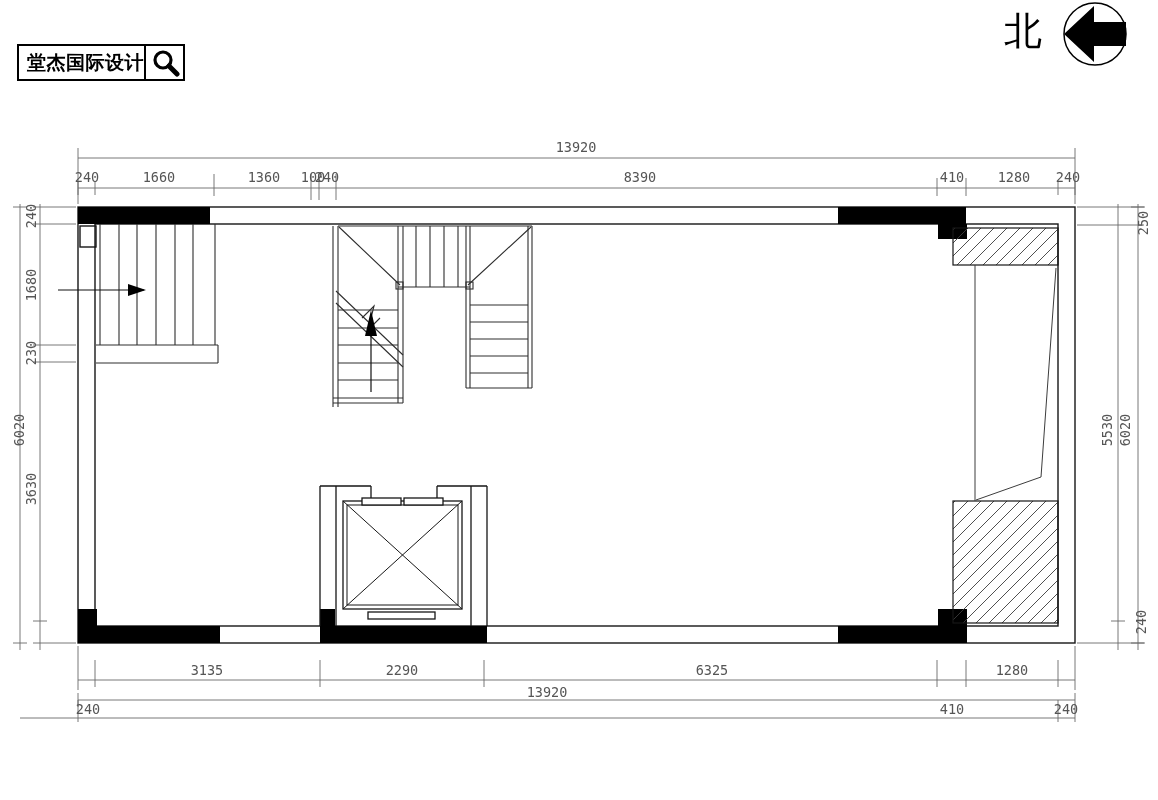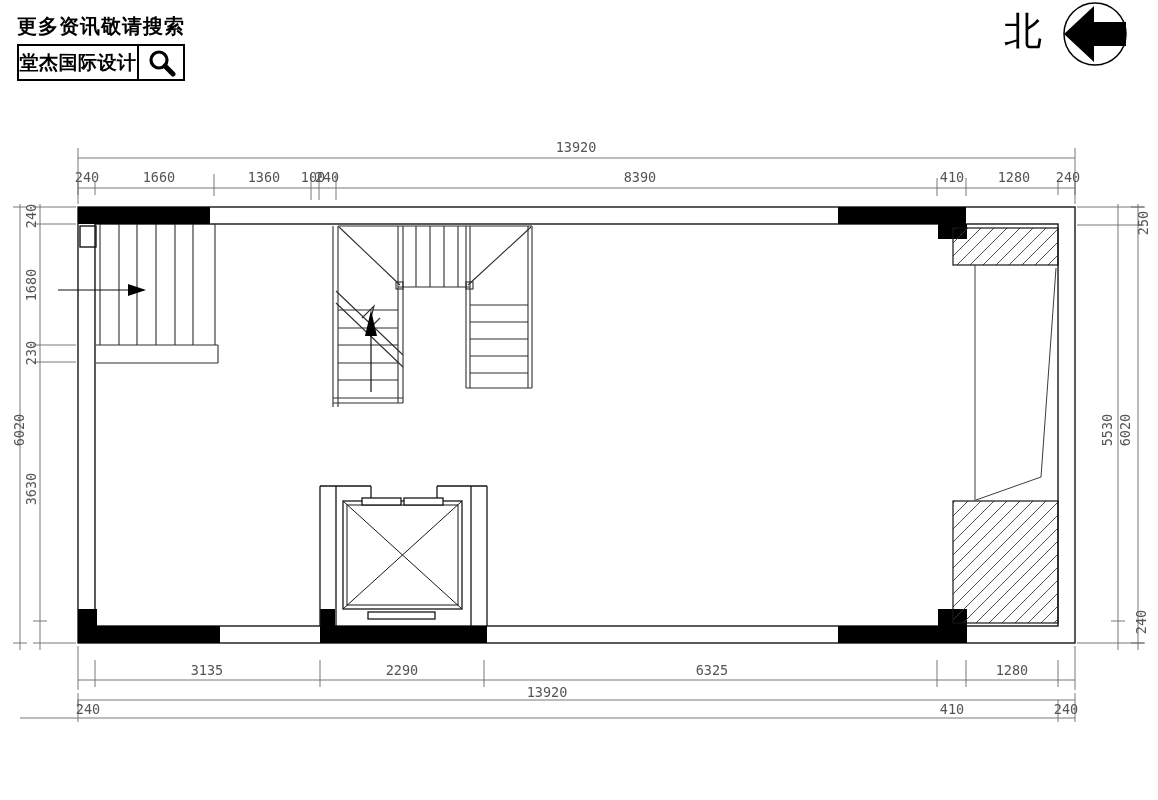--- a/index.html
+++ b/index.html
@@ -2,21 +2,21 @@
 <html><head>
 <meta charset="utf-8">
 <style>
   html,body{margin:0;padding:0;background:#f2f2f2;}
   .page{position:relative;width:1158px;height:800px;background:#ffffff;overflow:hidden;
         font-family:"Liberation Sans",sans-serif;color:#000;}
   .plan-svg{position:absolute;left:0;top:0;width:1158px;height:800px;}
   
   .search-hint{position:absolute;left:17px;top:13px;font-size:20px;font-weight:700;letter-spacing:1px;}
   .logo-box{position:absolute;left:17px;top:44px;width:168px;height:37px;border:2px solid #000;
-            display:flex;align-items:stretch;box-sizing:border-box;}
+            display:flex;align-items:stretch;box-sizing:border-box;padding-left:8px;}
   .logo-text{flex:1;display:flex;align-items:center;justify-content:center;font-size:19px;
              font-weight:700;letter-spacing:0.5px;white-space:nowrap;}
   .logo-search{width:44px;border-left:2px solid #000;display:flex;align-items:center;justify-content:center;}
   
   .north-label{position:absolute;left:1004px;top:6px;font-size:38px;font-weight:500;}
   .north-icon{position:absolute;left:1061px;top:1px;}
   
   .tid{position:absolute;left:948px;top:692px;width:200px;}
   .tid-tagline{font-size:8px;font-weight:700;letter-spacing:1.6px;white-space:nowrap;color:#111;}
   .tid-mark{display:block;margin-top:2px;}
@@ -138,21 +138,20 @@
       <rect x="368" y="612" width="67" height="7" fill="#fff"></rect>
     </g>
 
     <g>
       <rect x="953" y="228" width="105" height="37" fill="url(#hatch)" stroke="#161616" stroke-width="1.2"></rect>
       <rect x="953" y="501" width="105" height="122" fill="url(#hatch)" stroke="#161616" stroke-width="1.2"></rect>
       <path d="M975 265V501 M1056 268L1041 477 M1041 477L976 500" stroke="#3c3c3c" stroke-width="1" fill="none"></path>
     </g>
   </svg>
 
-  <div class="search-hint">更多资讯敬请搜索</div>
   <div class="logo-box">
     <span class="logo-text">堂杰国际设计</span>
     <span class="logo-search">
       <svg width="30" height="30" viewBox="0 0 30 30">
         <circle cx="13" cy="12" r="8" fill="none" stroke="#000" stroke-width="3.2"></circle>
         <line x1="19" y1="18" x2="27" y2="26" stroke="#000" stroke-width="5" stroke-linecap="round"></line>
       </svg>
     </span>
   </div>
 

